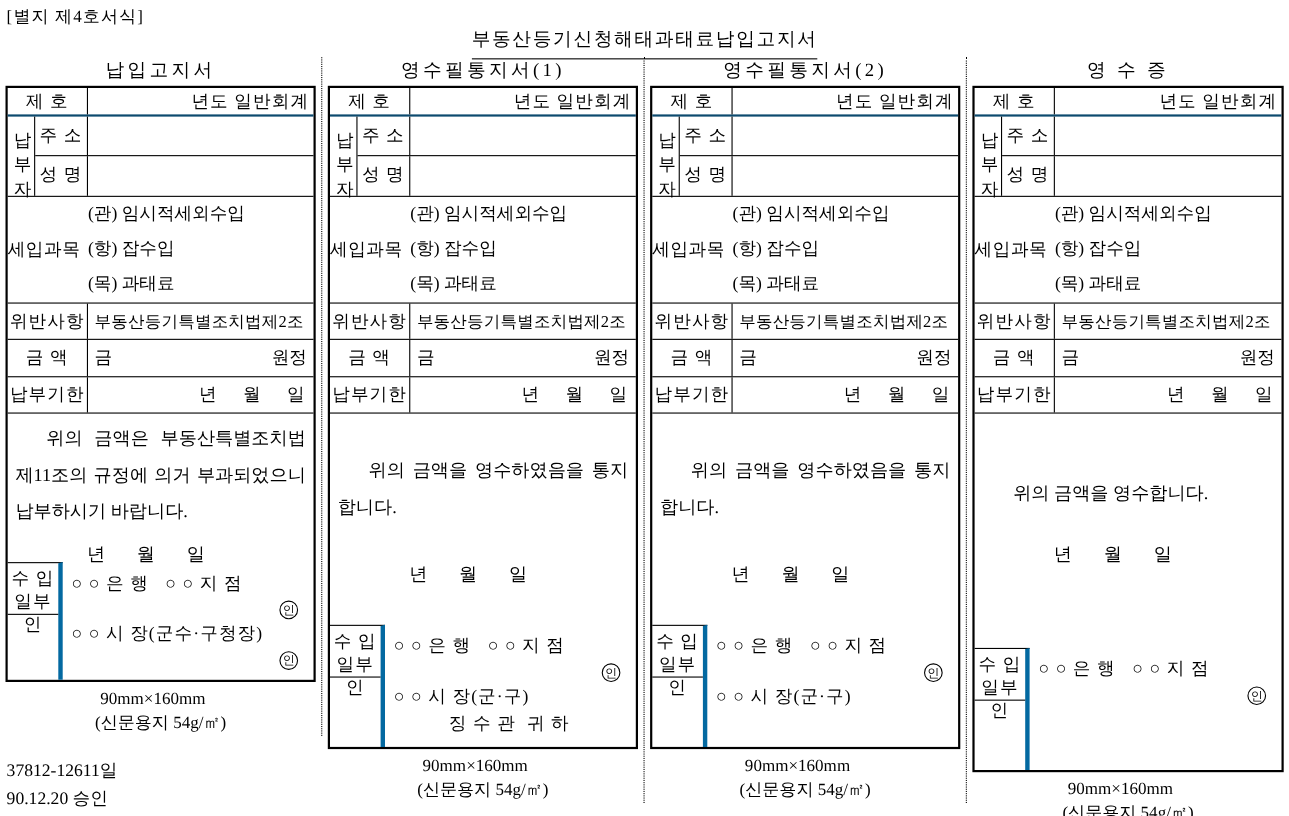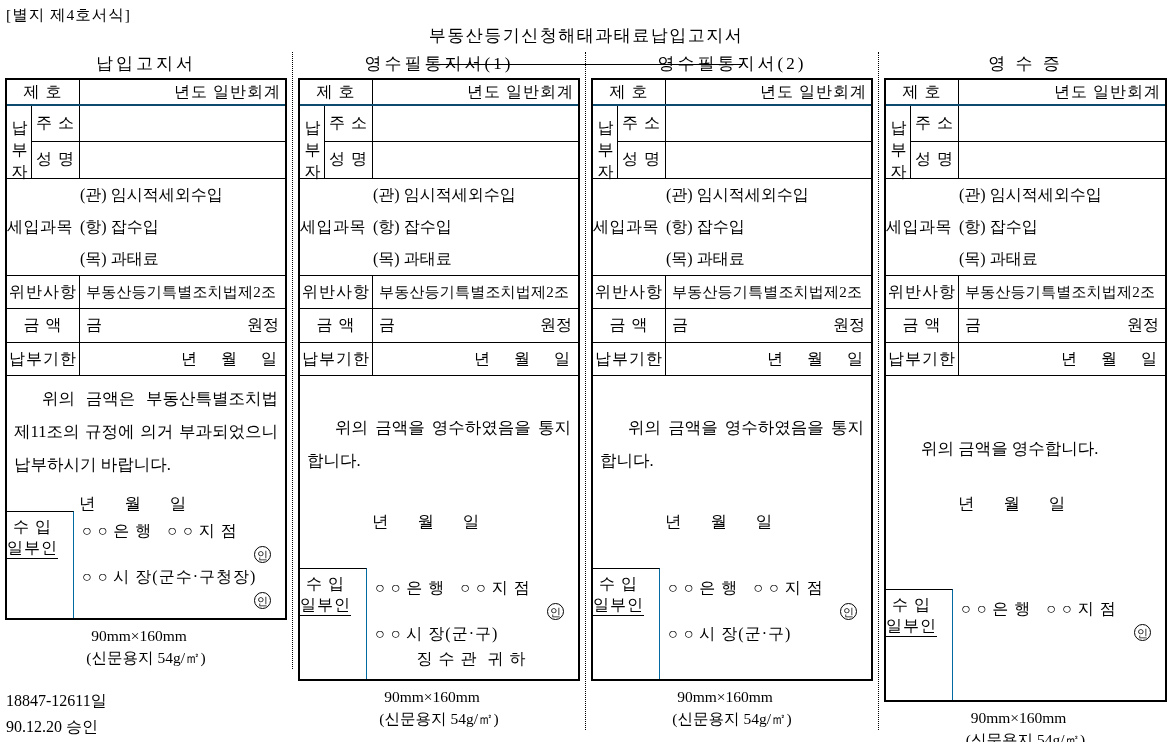--- a/index.html
+++ b/index.html
@@ -1,20 +1,20 @@
 <!DOCTYPE html>
 <html><head>
 <meta charset="utf-8">
 <style>
   html,body{margin:0;padding:0;background:#fff;color:#000;}
   body{width:1172px;height:742px;position:relative;overflow:hidden;
        font-family:"Liberation Serif","DejaVu Serif",serif;}
   .corner{position:absolute;top:5px;left:6px;font-size:15.5px;letter-spacing:1px;}
   .main-title{position:absolute;top:24px;left:0;width:100%;text-align:center;}
-  .main-title span{display:inline-block;border-bottom:1px solid #000;padding-bottom:17px;
+  .main-title span{display:inline-block;border-bottom:1px solid #000;padding-bottom:6px;
        font-size:17px;letter-spacing:1.5px;}
   .forms{position:absolute;top:52px;left:0;width:1172px;display:flex;align-items:flex-start;}
   .form-col{flex:0 0 293px;box-sizing:border-box;padding:0 5px;}
   .form-col.sep{border-right:1px dotted #000;}
   .ftitle{text-align:center;height:26px;line-height:23px;font-size:17px;letter-spacing:3px;}
   .tb{border:2px solid #000;box-sizing:border-box;font-size:16px;}
   .row{display:flex;border-bottom:1px solid #000;box-sizing:border-box;}
   .cell{display:flex;align-items:center;box-sizing:border-box;}
   .lbl{width:73px;border-right:1px solid #000;justify-content:center;letter-spacing:1px;}
   .val{flex:1;padding-left:6px;}
@@ -47,21 +47,21 @@
   .notice.m1{margin-top:6px;}
   .notice.m2{margin-top:35px;}
   .notice.m4{margin-top:56px;text-align:left;}
   .date-line{white-space:pre;padding-left:72px;font-size:16.5px;}
   .date-line.m1{margin-top:12px;}
   .date-line.m2{margin-top:34px;}
   .date-line.m4{margin-top:28px;}
   .stamp{position:absolute;left:0;right:0;bottom:0;display:flex;}
   .stamp-1{height:107px;}
   .stamp-n{height:111px;}
-  .sbox{width:67px;border-top:1px solid #000;border-right:1px solid #0369a1;
+  .sbox{width:50px;border-top:1px solid #000;border-right:4px solid #0369a1;
        display:flex;flex-direction:row;box-sizing:border-box;}
   .slabel{height:47px;border-bottom:1px solid #000;text-align:center;
        padding-top:4px;line-height:21px;box-sizing:border-box;letter-spacing:1px;}
   .sblank{flex:1;}
   .slines{flex:1;padding:7px 0 0 8px;font-size:16px;}
   .sline{white-space:pre;letter-spacing:1px;line-height:25px;}
   .seal-line{text-align:right;padding-right:14px;height:21px;line-height:21px;}
   .seal{display:inline-block;width:17px;height:17px;border:1px solid #000;
        border-radius:50%;font-size:11px;line-height:16px;text-align:center;
        box-sizing:border-box;}
@@ -352,15 +352,15 @@
       <div class="cap-size">90mm×160mm</div>
       <div class="cap-paper">(신문용지 54g/㎡)</div>
       <div class="cap-size">360mm×160mm</div>
 
     </div>
   </div>
 
 </div>
 
 <div class="footer-left">
-  <div>18847-12611일</div>
+  <div>37812-12611일</div>
   <div>90.12.20 승인</div>
 </div>
 
 </body></html>

